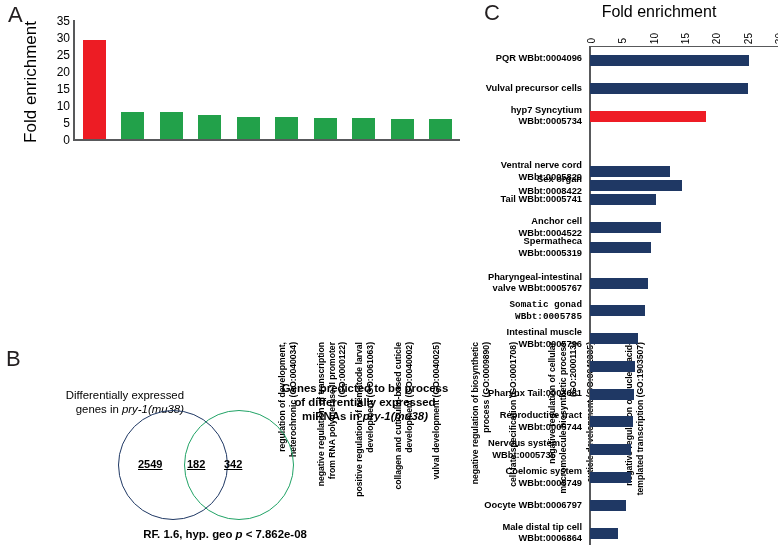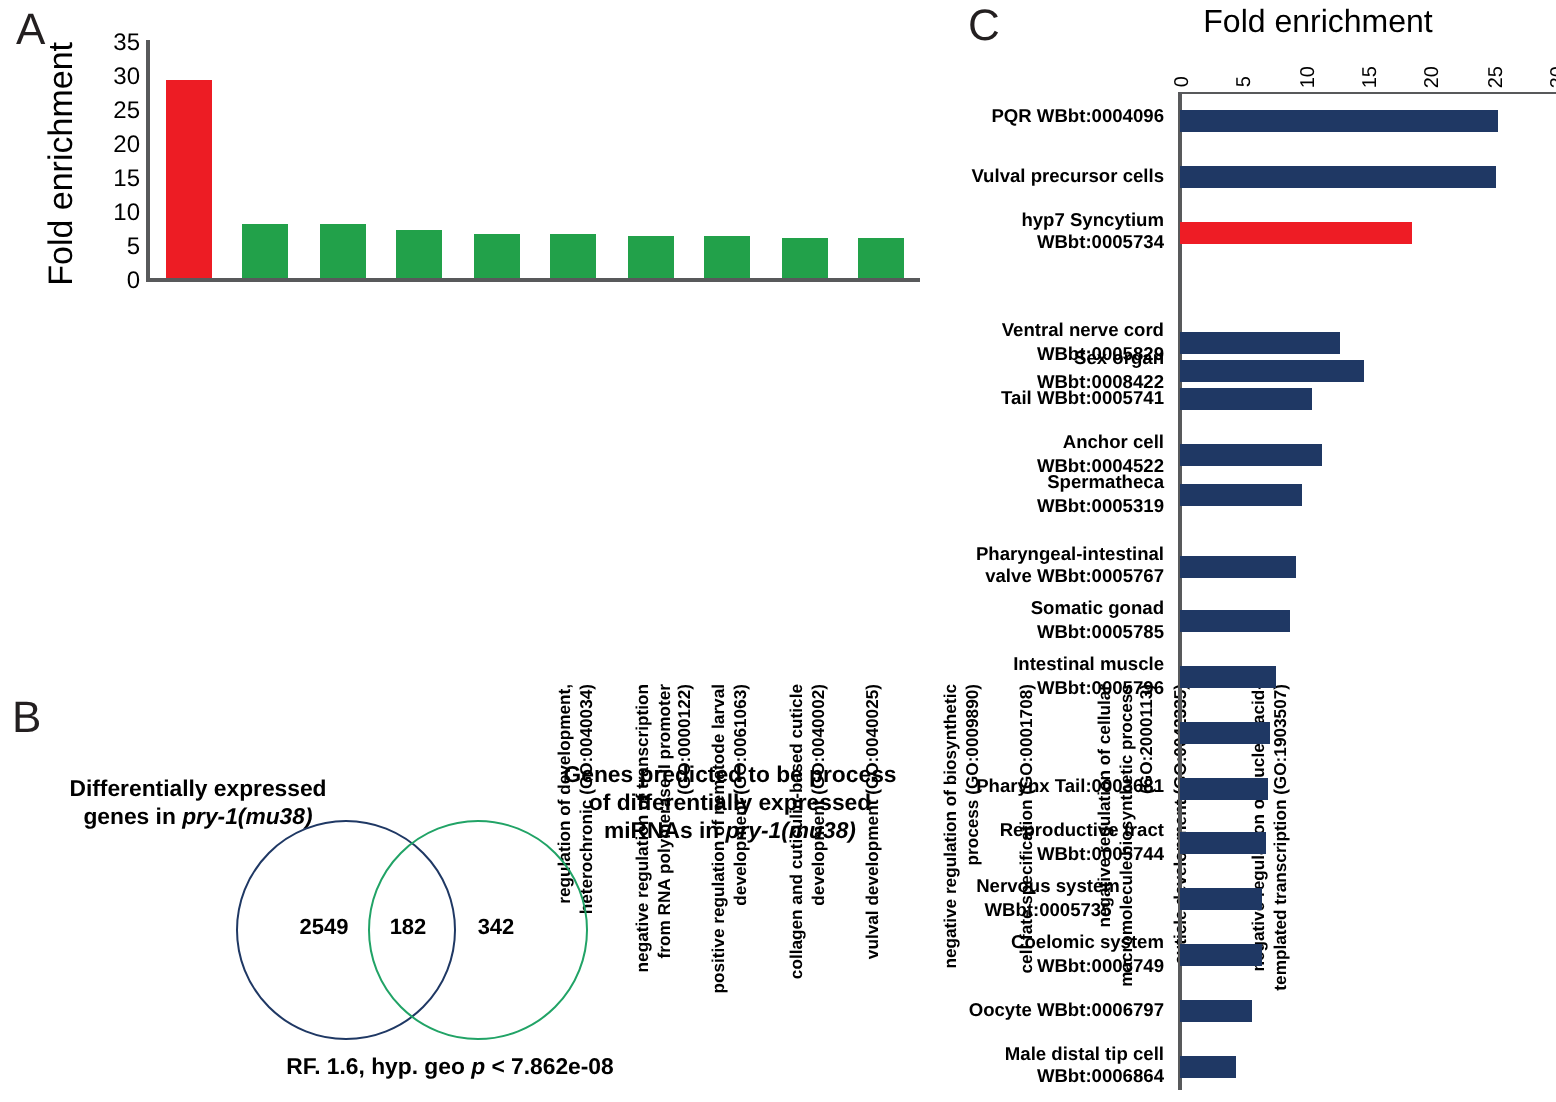--- a/index.html
+++ b/index.html
@@ -24,28 +24,28 @@
   #a-bars{position:absolute;left:75px;top:20px;width:385px;height:119px;}
   #a-labels{position:absolute;left:73px;top:146px;width:390px;height:196px;}
   .a-lab{position:absolute;bottom:0;width:196px;height:17px;
          font-size:8.6px;font-weight:bold;line-height:10.5px;
          text-align:right;
          transform-origin:right bottom;transform:rotate(-90deg) translate(0,0);
          white-space:normal;}
   .a-lab-wrap{position:absolute;bottom:0;}
   #b-letter{left:6px;top:348px;}
   #b-cap-left{position:absolute;left:14px;top:388px;width:170px;
-              font-size:11.4px;font-weight:bold;line-height:14px;text-align:center;}
+              font-size:11.4px;font-weight:normal;line-height:14px;text-align:right;}
   #b-cap-right{position:absolute;left:262px;top:381px;width:206px;
                font-size:11.4px;font-weight:bold;line-height:14px;text-align:center;}
   #b-venn{position:absolute;left:118px;top:410px;width:230px;height:115px;}
   .b-circle{position:absolute;border-radius:50%;background:transparent;}
   #b-c1{left:0px;top:0px;width:108px;height:108px;border:1.6px solid #1f3864;}
   #b-c2{left:66px;top:0px;width:108px;height:108px;border:1.6px solid #21a366;}
-  .b-num{position:absolute;font-size:11px;font-weight:bold;text-align:center;}
+  .b-num{position:absolute;font-size:11px;font-weight:bold;text-align:left;text-decoration:underline;}
   #b-n1{left:20px;top:48px;width:48px;}
   #b-n2{left:69px;top:48px;width:34px;}
   #b-n3{left:106px;top:48px;width:48px;}
   #b-foot{position:absolute;left:60px;top:528px;width:330px;
           font-size:11.4px;font-weight:bold;text-align:center;}
   .ital{font-style:italic;}
   #c-letter{left:484px;top:2px;}
   #c-title{position:absolute;left:540px;top:3px;width:238px;
            font-size:16px;text-align:center;}
   #c-xticks{position:absolute;left:470px;top:23px;width:308px;height:22px;}
@@ -199,21 +199,21 @@
       </div>
       <div class="c-row" style="top: 187px; height: 27.7778px;">
         <div class="c-rowlabel" style="top: 2.38889px;">Spermatheca<br>WBbt:0005319</div>
         <div class="c-bar" style="width: 60.7867px; top: 8.38889px; background: rgb(31, 56, 100);"></div>
       </div>
       <div class="c-row" style="top: 222.222px; height: 27.7778px;">
         <div class="c-rowlabel" style="top: 2.38889px;">Pharyngeal-intestinal<br>valve WBbt:0005767</div>
         <div class="c-bar" style="width: 57.6533px; top: 8.38889px; background: rgb(31, 56, 100);"></div>
       </div>
       <div class="c-row" style="top: 250px; height: 27.7778px;">
-        <div class="c-rowlabel" style="top: 2.38889px;">Somatic gonad<br>WBbt:0005785</div>
+        <div class="c-rowlabel" style="top: 2.38889px; font-family: Liberation Mono, monospace;">Somatic gonad<br>WBbt:0005785</div>
         <div class="c-bar" style="width: 54.52px; top: 8.38889px; background: rgb(31, 56, 100);"></div>
       </div>
       <div class="c-row" style="top: 277.778px; height: 27.7778px;">
         <div class="c-rowlabel" style="top: 2.38889px;">Intestinal muscle<br>WBbt:0005796</div>
         <div class="c-bar" style="width: 48.2533px; top: 8.38889px; background: rgb(31, 56, 100);"></div>
       </div>
       <div class="c-row" style="top: 305.556px; height: 27.7778px;">
         <div class="c-bar" style="width: 45.12px; top: 8.38889px; background: rgb(31, 56, 100);"></div>
       </div>
       <div class="c-row" style="top: 333.333px; height: 27.7778px;">

